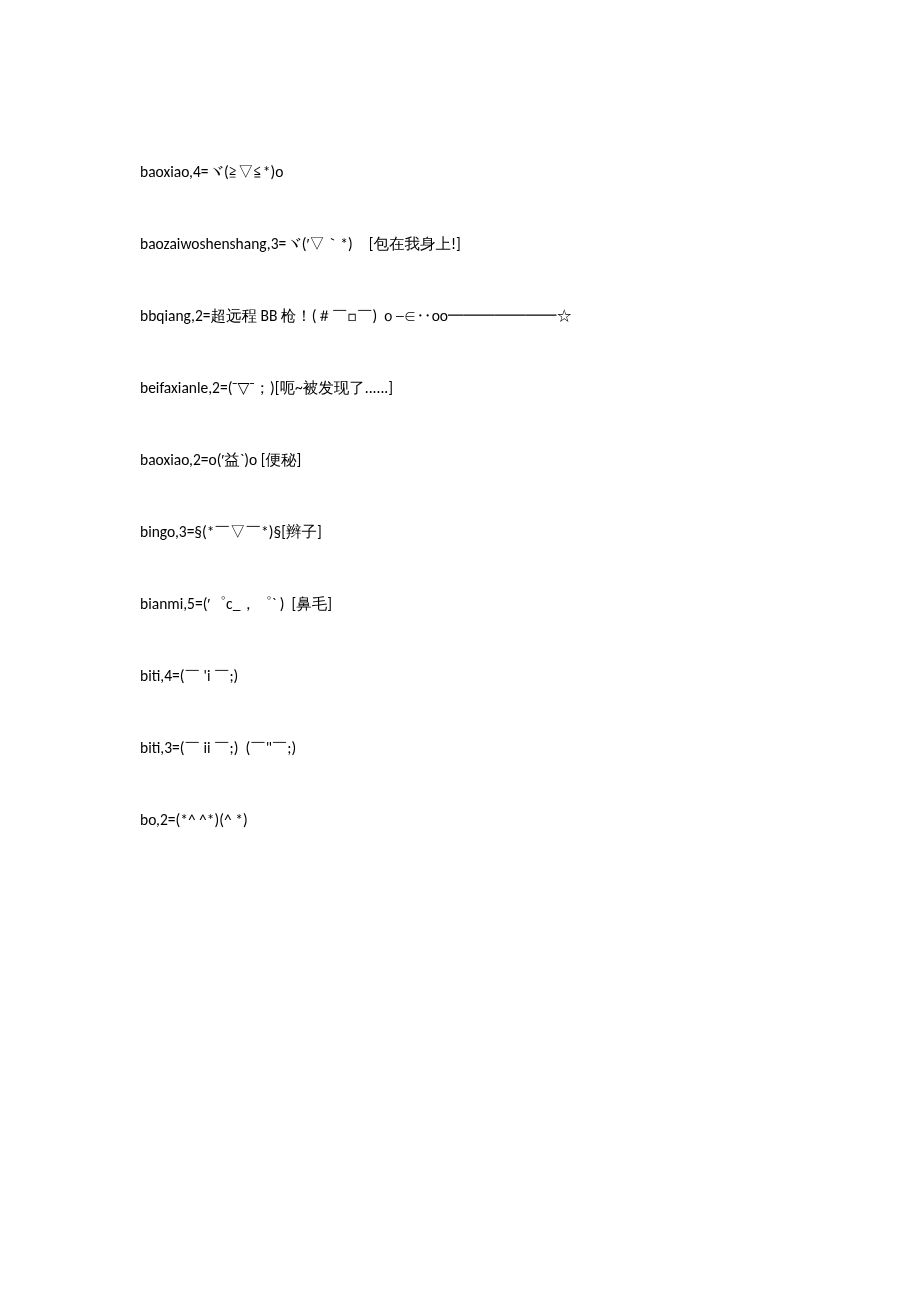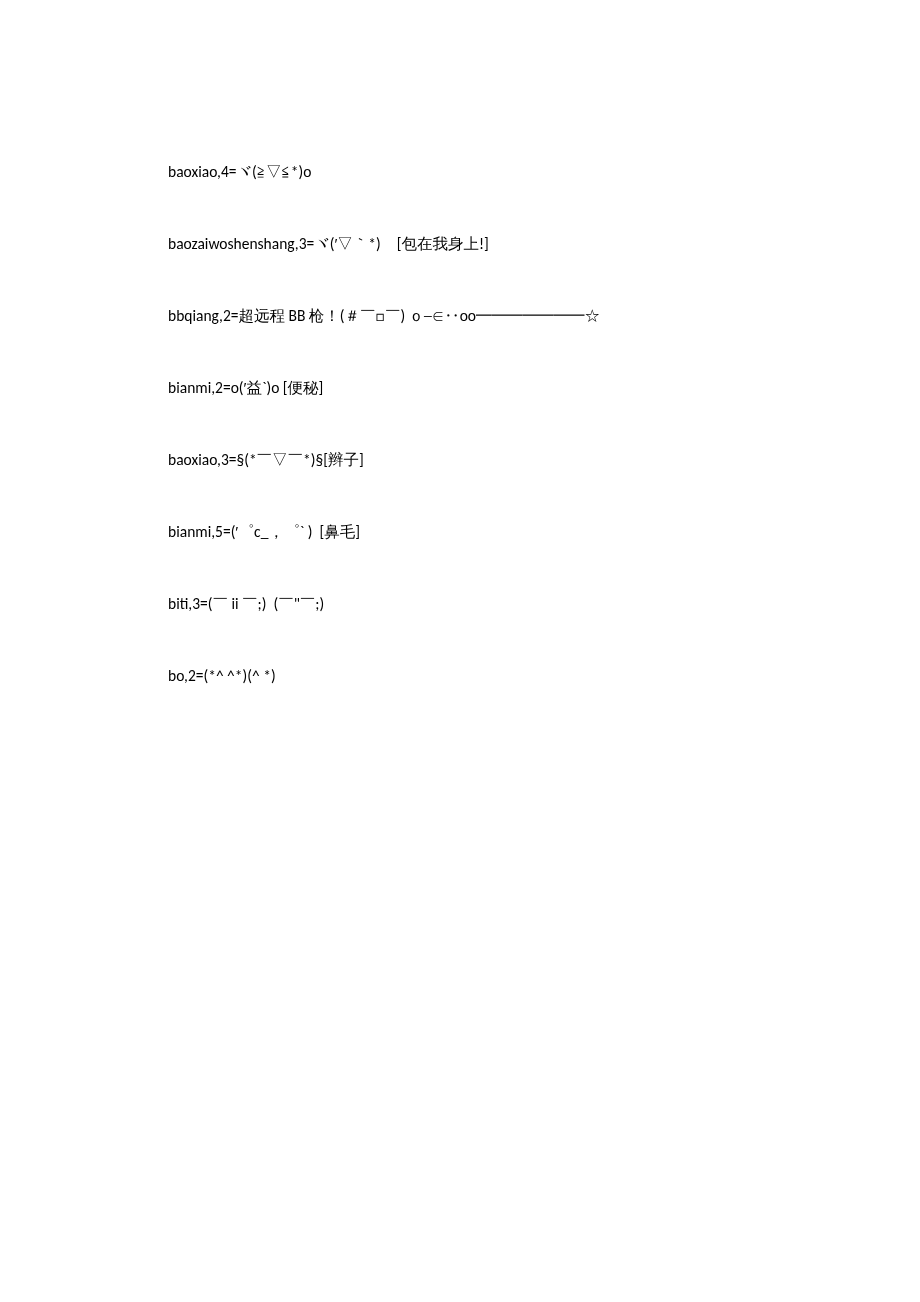--- a/index.html
+++ b/index.html
@@ -14,33 +14,34 @@
   .page {
     width: 920px;
     min-height: 1302px;
     box-sizing: border-box;
     padding: 112px 140px 120px 140px;
     white-space: pre-wrap;
     word-break: break-all;
   }
   .line {
     display: block;
-    margin-left: 28px;
   }
 </style>
 </head>
 <body>
 
 <div class="page">
   <span class="line">baoxiao,4=ヾ(≧▽≦*)o</span>
   <span class="line">baozaiwoshenshang,3=ヾ(′▽｀*)ゝ[包在我身上!]</span>
   <span class="line">bbqiang,2=超远程 BB 枪！(＃￣□￣) ｏ─∈‥oo━━━━━━━☆</span>
-  <span class="line">bianmi,2=o(′益`)o [便秘]</span>
-  <span class="line">baoxiao,3=§(*￣▽￣*)§[辫子]</span>
+  <span class="line">beifaxianle,2=(ˉ▽ˉ；)[呃~被发现了......]</span>
+  <span class="line">baoxiao,2=o(′益`)o [便秘]</span>
+  <span class="line">bingo,3=§(*￣▽￣*)§[辫子]</span>
   <span class="line">bianmi,5=(′゜c_，゜` )  [鼻毛]</span>
+  <span class="line">biti,4=(￣ 'i ￣;)</span>
   <span class="line">biti,3=(￣ ii ￣;)  (￣"￣;)</span>
   <span class="line">bo,2=(*^ ^*)(^ *)</span>
   
   
   
   
   
   
   
   

